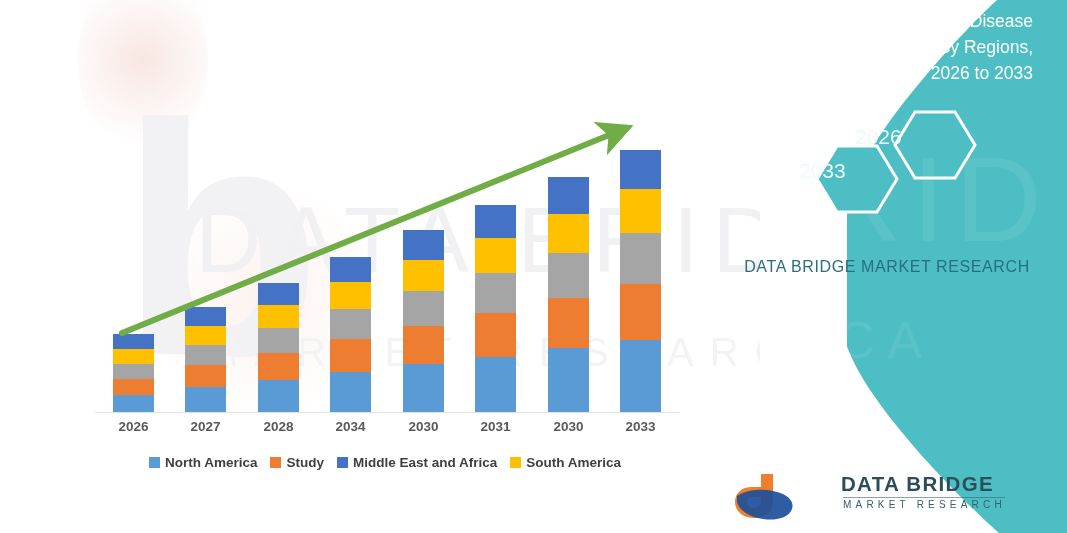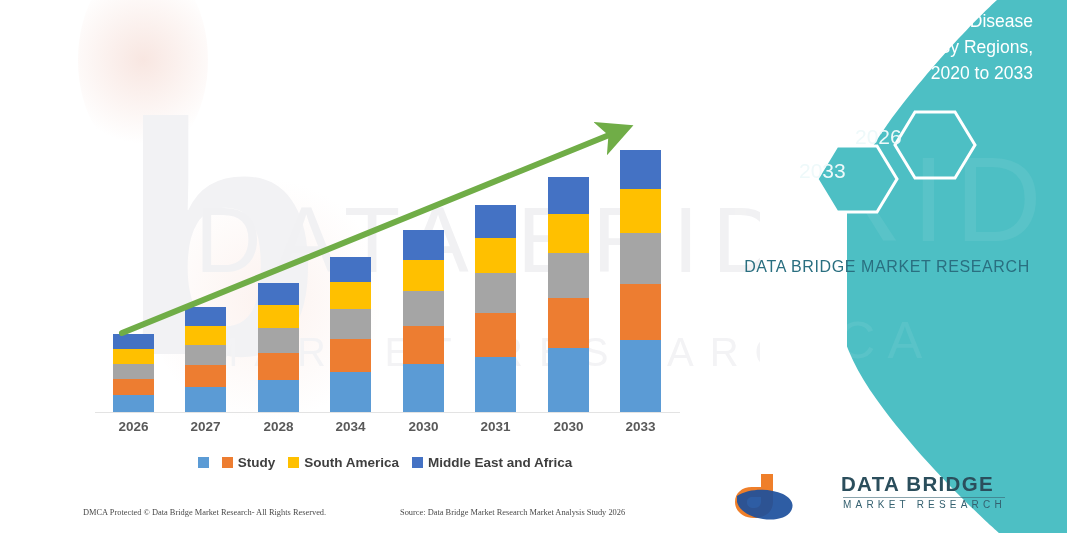--- a/index.html
+++ b/index.html
@@ -181,57 +181,54 @@
       <div class="xlabel" style="left: 320.5px;">2034</div>
       <div class="xlabel" style="left: 393.5px;">2030</div>
       <div class="xlabel" style="left: 465.5px;">2031</div>
       <div class="xlabel" style="left: 538.5px;">2030</div>
       <div class="xlabel" style="left: 610.5px;">2033</div>
     </div>
 
   <div id="legend">
       <div class="leg">
         <span class="swatch" style="background: rgb(91, 155, 213);"></span>
+        <span>North America</span>
       </div>
       <div class="leg">
         <span class="swatch" style="background: rgb(237, 125, 49);"></span>
         <span>Study</span>
       </div>
       <div class="leg">
+        <span class="swatch" style="background: rgb(68, 114, 196);"></span>
+        <span>Middle East and Africa</span>
+      </div>
+      <div class="leg">
         <span class="swatch" style="background: rgb(255, 192, 0);"></span>
         <span>South America</span>
       </div>
-      <div class="leg">
-        <span class="swatch" style="background: rgb(68, 114, 196);"></span>
-        <span>Middle East and Africa</span>
-      </div>
     </div>
 
-  <div id="footer">
-    <div class="foot-left">DMCA Protected © Data Bridge Market Research-  All Rights Reserved.</div>
-    <div class="foot-right">Source: Data Bridge Market Research  Market Analysis Study 2026</div>
-  </div>
 </div>
 
 <div id="right-panel">
   <svg id="teal-shape" viewBox="0 0 360 533" preserveAspectRatio="none">
     <path d="M 347,0 L 360,0 L 360,533 L 352,533 C 352,533 300,470 220,400
              C 150,338 145,300 145,268 C 145,232 160,190 235,125 C 305,64 347,0 347,0 Z" fill="#4dbfc4"></path>
     <path d="M 347,0 L 360,0 L 360,533 L 360,533 L 352,533 C 352,533 300,470 220,400
              C 150,338 145,300 145,268 C 145,232 160,190 235,125 C 305,64 347,0 347,0 Z" fill="#4dbfc4"></path>
     <rect x="140" y="0" width="220" height="533" fill="#4dbfc4"></rect>
     <path d="M 150,0 L 0,0 L 0,533 L 152,533 C 152,533 80,470 30,400
              C -10,345 -14,300 -14,268 C -14,232 -6,190 40,125 C 95,50 150,0 150,0 Z" fill="#ffffff" transform="translate(140,0)"></path>
   </svg>
 
   <div class="teal-content">
     <div class="teal-wm1">BRID</div>
     <div class="teal-wm2">DMCA</div>
 
-    <div id="right-title">Global Thyroid Eye Disease Treatment Market, By Regions, 2020 to 2033</div>
+    <div id="right-title">Global Thyroid Eye Disease Treatment Market, By Regions, 2026 to 2033</div>
 
     <svg class="hexwrap" viewBox="0 0 230 110">
       <polygon points="128,4 168,4 188,37 168,70 128,70 108,37" fill="none" stroke="#ffffff" stroke-width="3"></polygon>
       <polygon points="50,38 90,38 110,71 90,104 50,104 30,71" fill="#4dbfc4" stroke="#ffffff" stroke-width="3"></polygon>
     </svg>
     <div class="hex-label" id="hex-2026-label">2026</div>
     <div class="hex-label" id="hex-2033-label">2033</div>
 
     <div id="dbmr-text">DATA BRIDGE MARKET RESEARCH</div>
 

